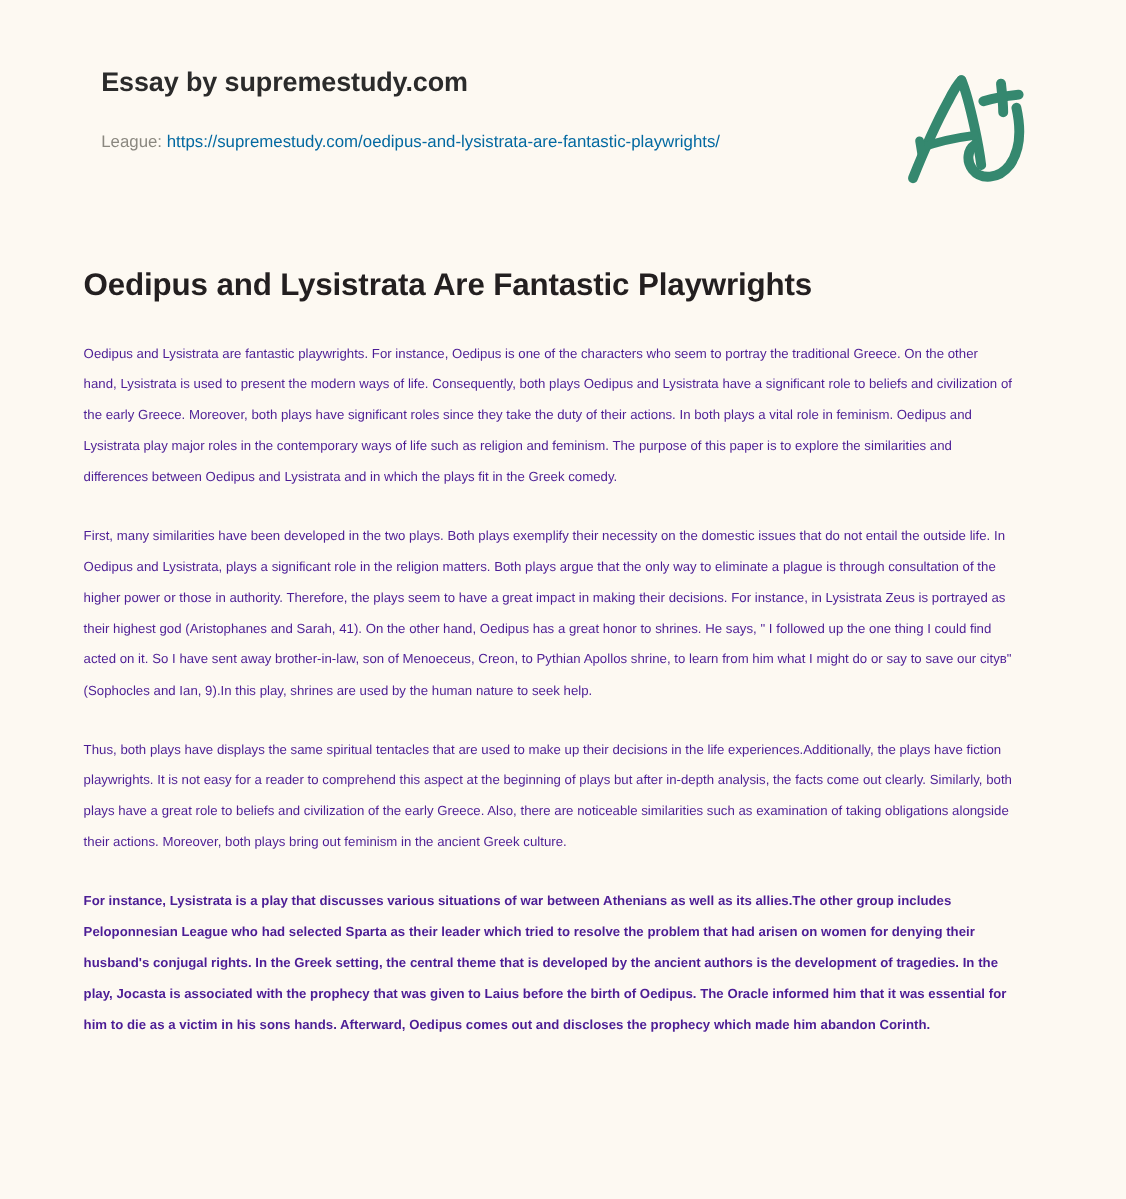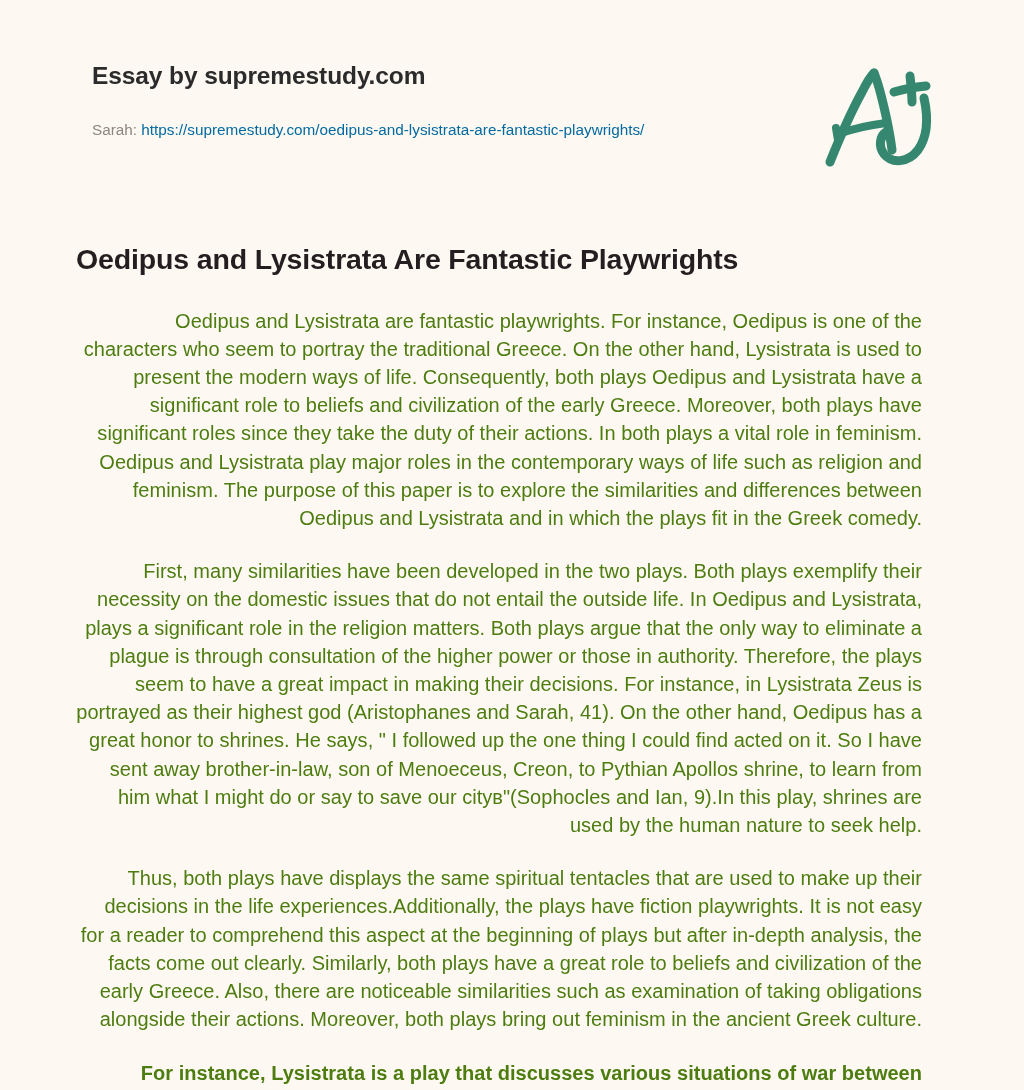--- a/index.html
+++ b/index.html
@@ -76,39 +76,39 @@
   .article-title {
     font-size: 28.5px;
     font-weight: bold;
     line-height: 1.25;
     letter-spacing: -0.15px;
     color: #231f20;
     margin: 0 0 29px 0;
   }
   .article-body p {
     margin: 0 0 25px 0;
-    font-size: 20px;
+    font-size: 12px;
     line-height: 28.2px;
-    color: #4d7c0f;
-    text-align: right;
+    color: #4c1d95;
+    text-align: left;
     letter-spacing: 0.02px;
   }
   .article-body p:last-child { margin-bottom: 0; font-weight: bold; }
 </style>
 </head>
 <body>
 
 <div class="page">
 
   <div class="header">
 
     <div class="byline">Essay by supremestudy.com</div>
 
     <div class="source-line">
-      <span class="source-label">Sarah:</span>
+      <span class="source-label">League:</span>
       <a class="source-url" href="#">https://supremestudy.com/oedipus-and-lysistrata-are-fantastic-playwrights/</a>
     </div>
 
     <div class="logo">
       <svg viewBox="0 0 130 115" xmlns="http://www.w3.org/2000/svg">
         <g fill="none" stroke="#35886f" stroke-linecap="round" stroke-linejoin="round">
 
           <path d="M18 104 C 26 84, 38 56, 50 34 C 54 26, 58 19, 62 15" stroke-width="9"></path>
 
           <path d="M62 15 C 66 24, 70 40, 74 58 C 77 72, 79 84, 80 92" stroke-width="9"></path>

